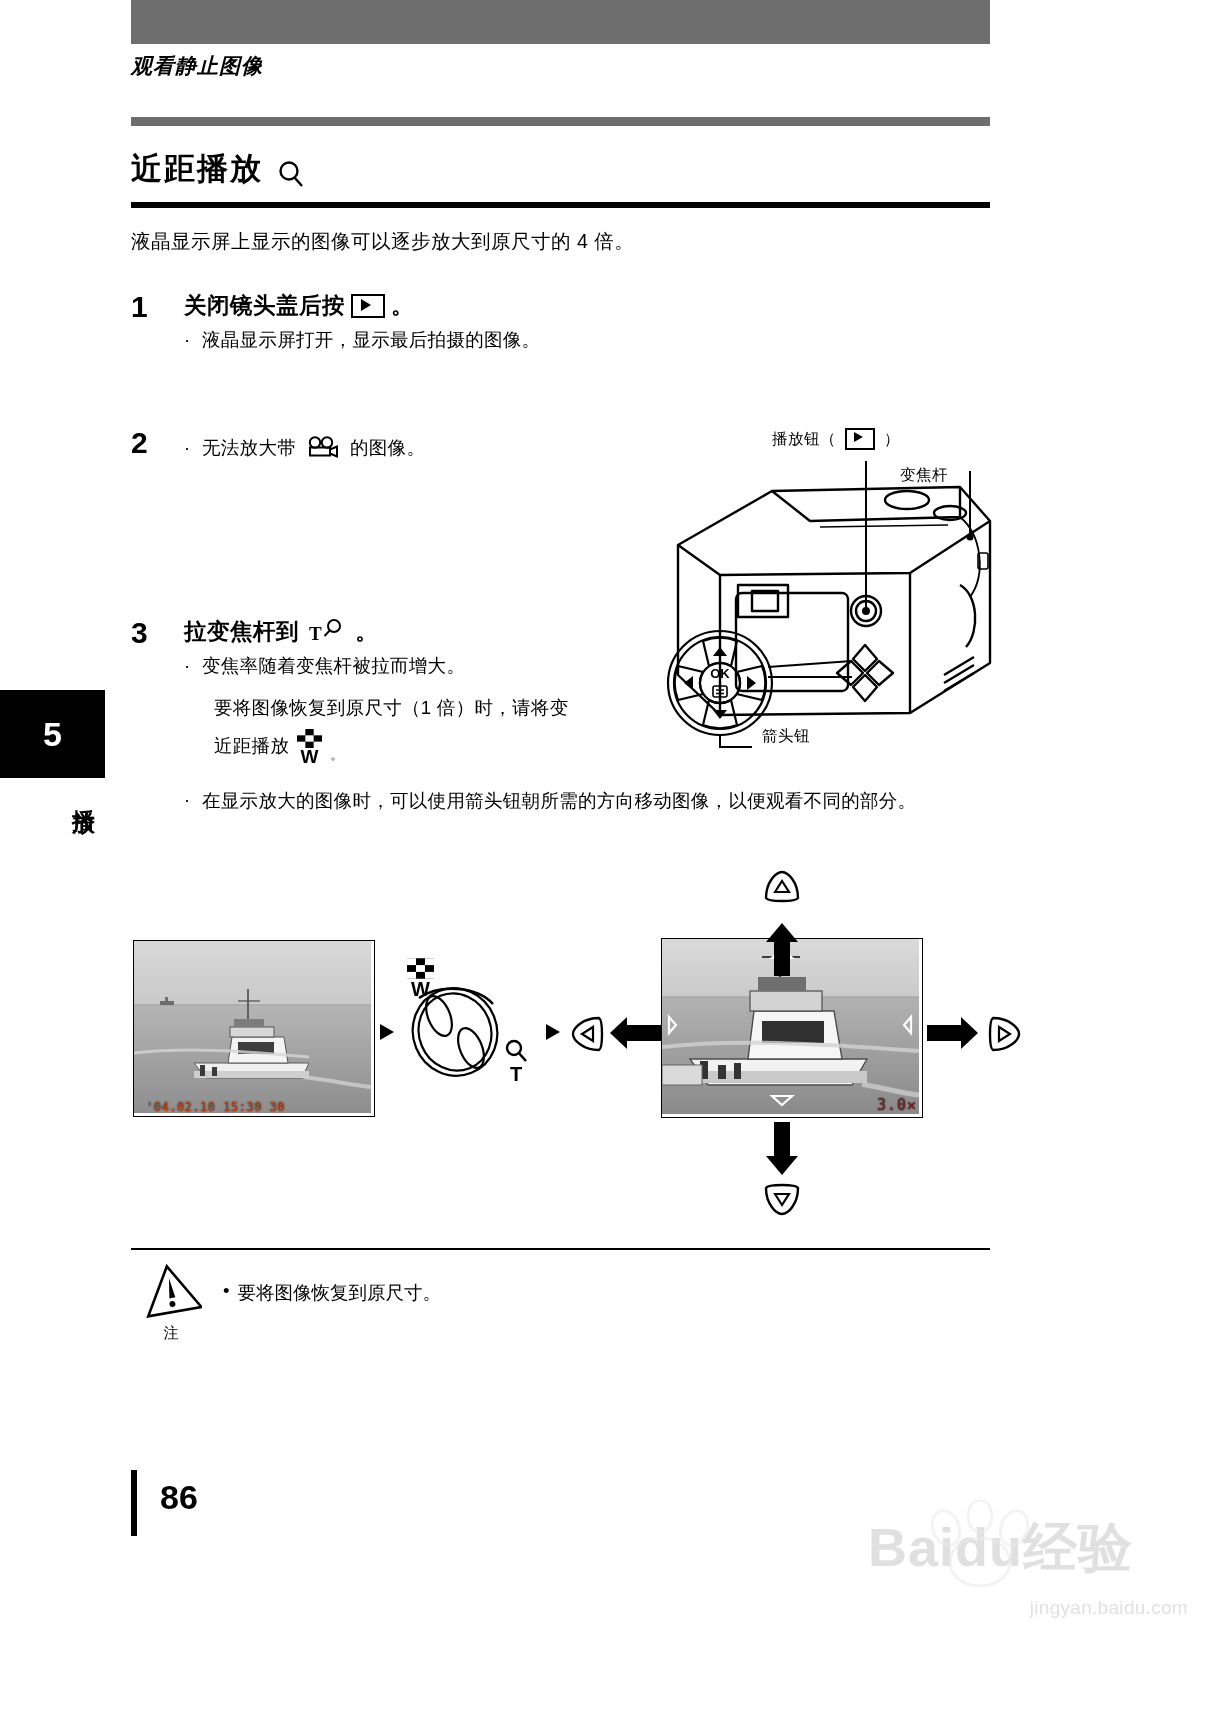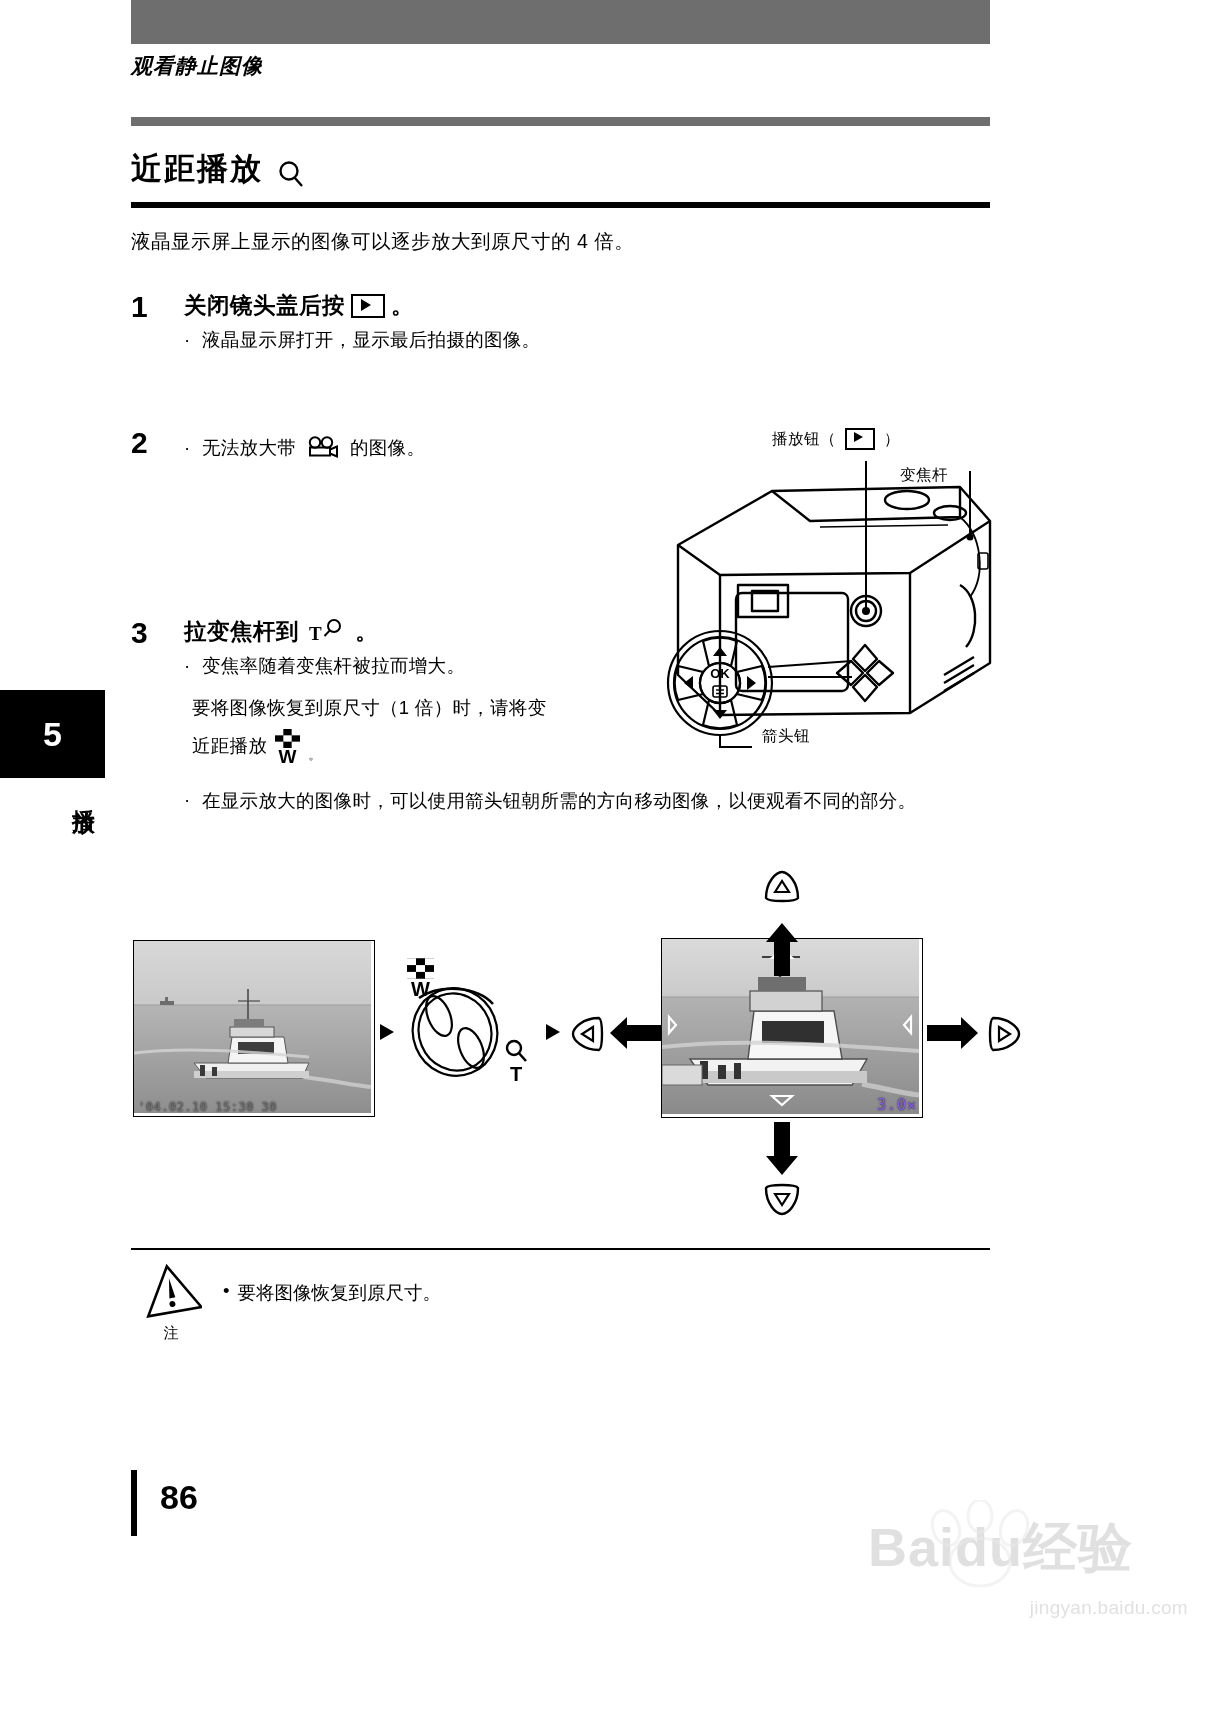--- a/index.html
+++ b/index.html
@@ -20,21 +20,21 @@
 
   
   .step{position:absolute;left:131px;display:flex;}
   .step .num{font-size:30px;font-weight:bold;width:53px;flex:none;line-height:1;}
   .step .body{flex:1;}
   .step .title{font-size:22.5px;font-weight:bold;line-height:1.25;letter-spacing:.5px;display:flex;align-items:center;gap:6px;flex-wrap:wrap;}
   .bullets{margin-top:7px;}
   .bl{display:flex;font-size:18.5px;line-height:1.45;letter-spacing:.3px;}
   .bl .dot{width:18px;flex:none;}
   .bl .t{flex:1;display:flex;align-items:center;flex-wrap:wrap;gap:2px;}
-  .sub{font-size:18.5px;line-height:1.55;letter-spacing:.3px;margin-left:8px;}
+  .sub{font-size:18.5px;line-height:1.55;letter-spacing:.3px;margin-left:30px;}
 
   #step1{top:292px;}
   #step2{top:428px;}
   #step3{top:618px;}
 
   
   .ic-play{display:inline-block;width:30px;height:20px;border:2.5px solid #000;position:relative;vertical-align:middle;}
   .ic-play::after{content:"";position:absolute;left:8px;top:3px;border-left:10px solid #000;border-top:6px solid transparent;border-bottom:6px solid transparent;}
   .ic-play.sm{width:26px;height:18px;}
   .ic-play.sm::after{left:7px;top:2px;border-left:9px solid #000;border-top:5.5px solid transparent;border-bottom:5.5px solid transparent;}
@@ -62,24 +62,24 @@
   .cam-lbl{position:absolute;font-size:15.5px;letter-spacing:.5px;white-space:nowrap;}
   #lbl-play{left:772px;top:428px;display:flex;align-items:center;gap:3px;}
   #lbl-zoom{left:900px;top:465px;}
   #lbl-arrow{left:762px;top:726px;}
 
   
   .fig{position:absolute;left:131px;top:930px;width:860px;height:300px;}
   .photo{position:absolute;border:1.5px solid #000;overflow:hidden;}
   #photoL{left:2px;top:10px;width:240px;height:175px;}
   #photoR{left:530px;top:8px;width:260px;height:178px;}
-  .stamp{position:absolute;left:4px;bottom:2px;font-family:"DejaVu Sans Mono","Liberation Mono",monospace;
-         font-size:12px;color:#737373;letter-spacing:.5px;text-shadow:0 0 2px #000;}
+  .stamp{position:absolute;left:12px;bottom:2px;font-family:"DejaVu Sans Mono","Liberation Mono",monospace;
+         font-size:12px;color:#c2410c;letter-spacing:.5px;text-shadow:0 0 2px #000;}
   .zoomlv{position:absolute;right:5px;bottom:3px;font-family:"DejaVu Sans Mono","Liberation Mono",monospace;
-          font-size:15px;color:#8b5cf6;letter-spacing:1px;text-shadow:0 0 2px #000;}
+          font-size:15px;color:#7f1d1d;letter-spacing:1px;text-shadow:0 0 2px #000;}
 
   .arrowblk{position:absolute;}
   .ohint{position:absolute;}
 
   
   .note-rule{position:absolute;left:131px;top:1248px;width:859px;height:2px;background:#000;}
   .note{position:absolute;left:131px;top:1262px;width:860px;display:flex;gap:12px;}
   .note .warn{width:80px;flex:none;text-align:center;}
   .note .warn .cap{font-size:15px;margin-top:2px;}
   .note .txt{font-size:18.5px;padding-top:18px;display:flex;gap:8px;}

